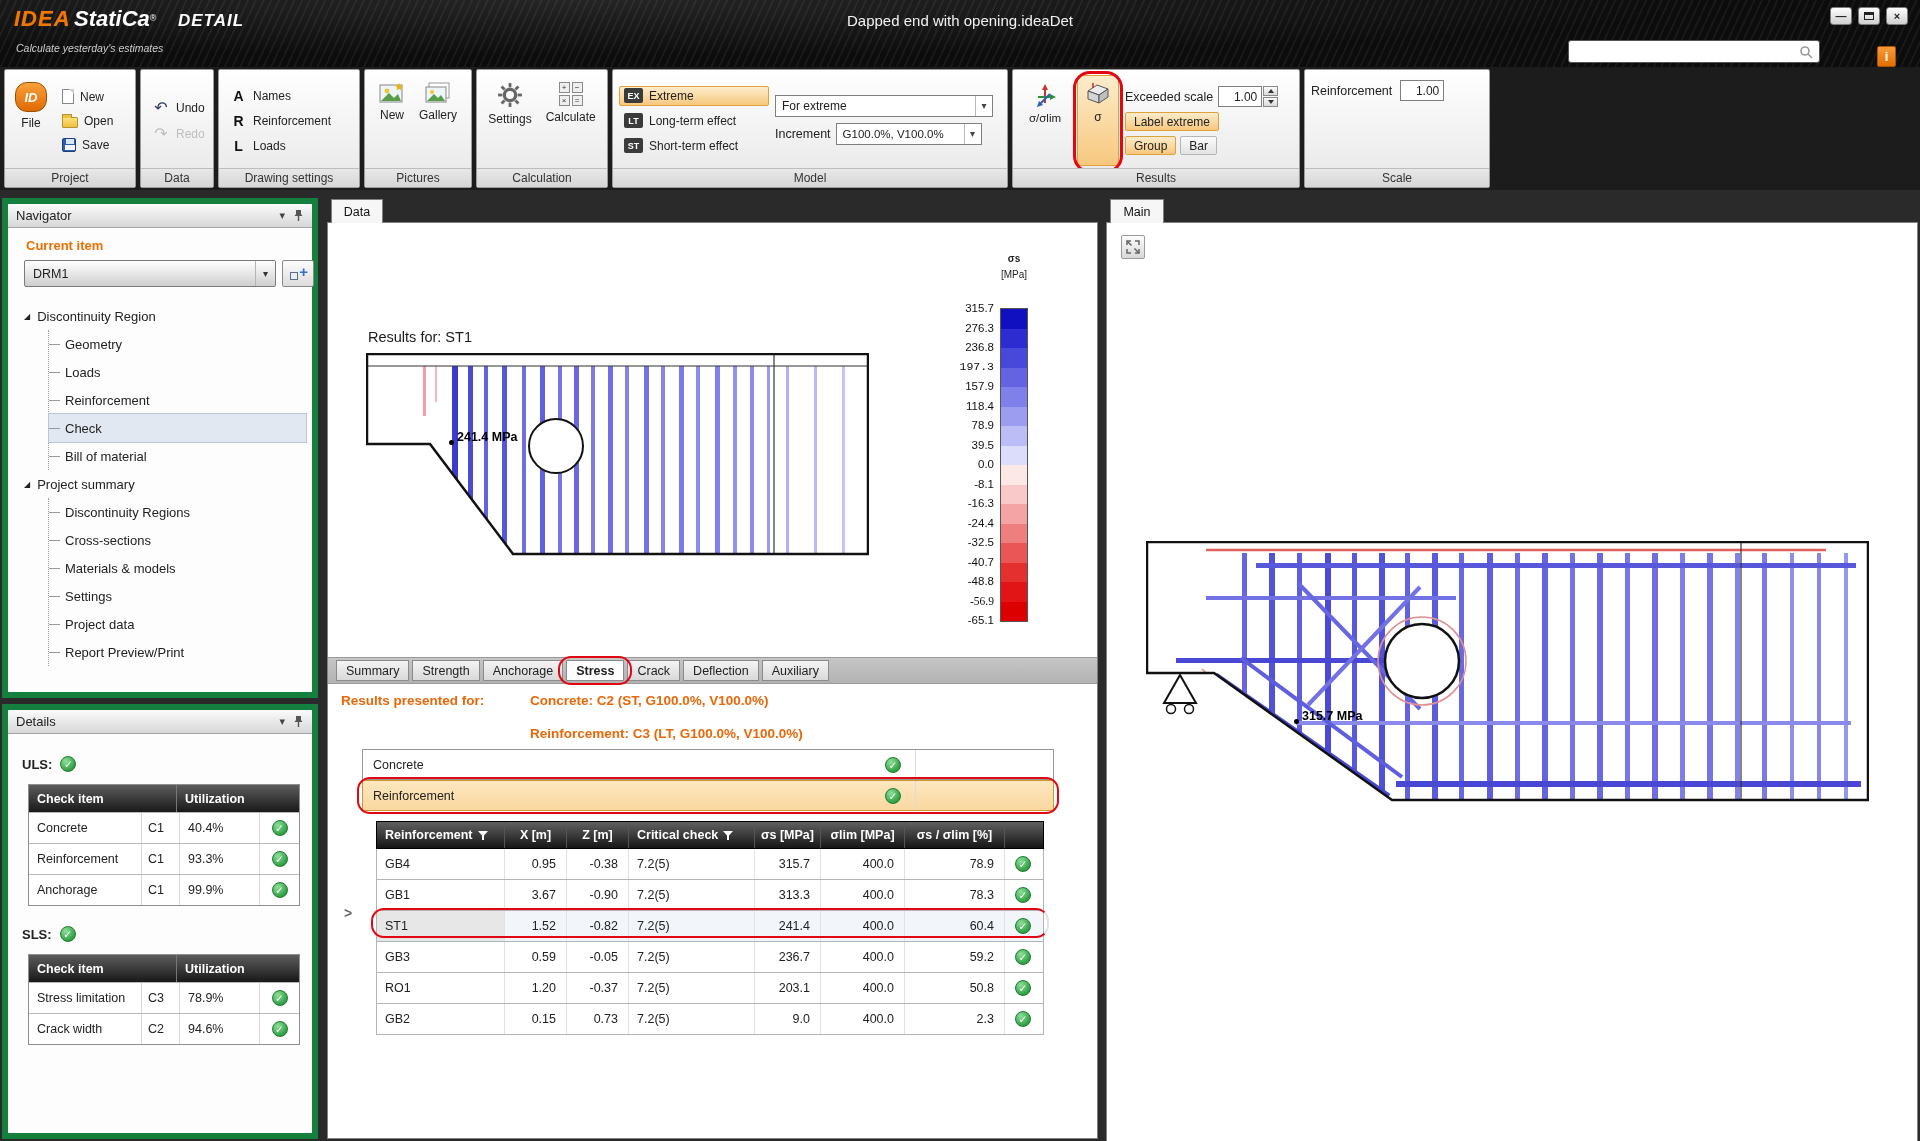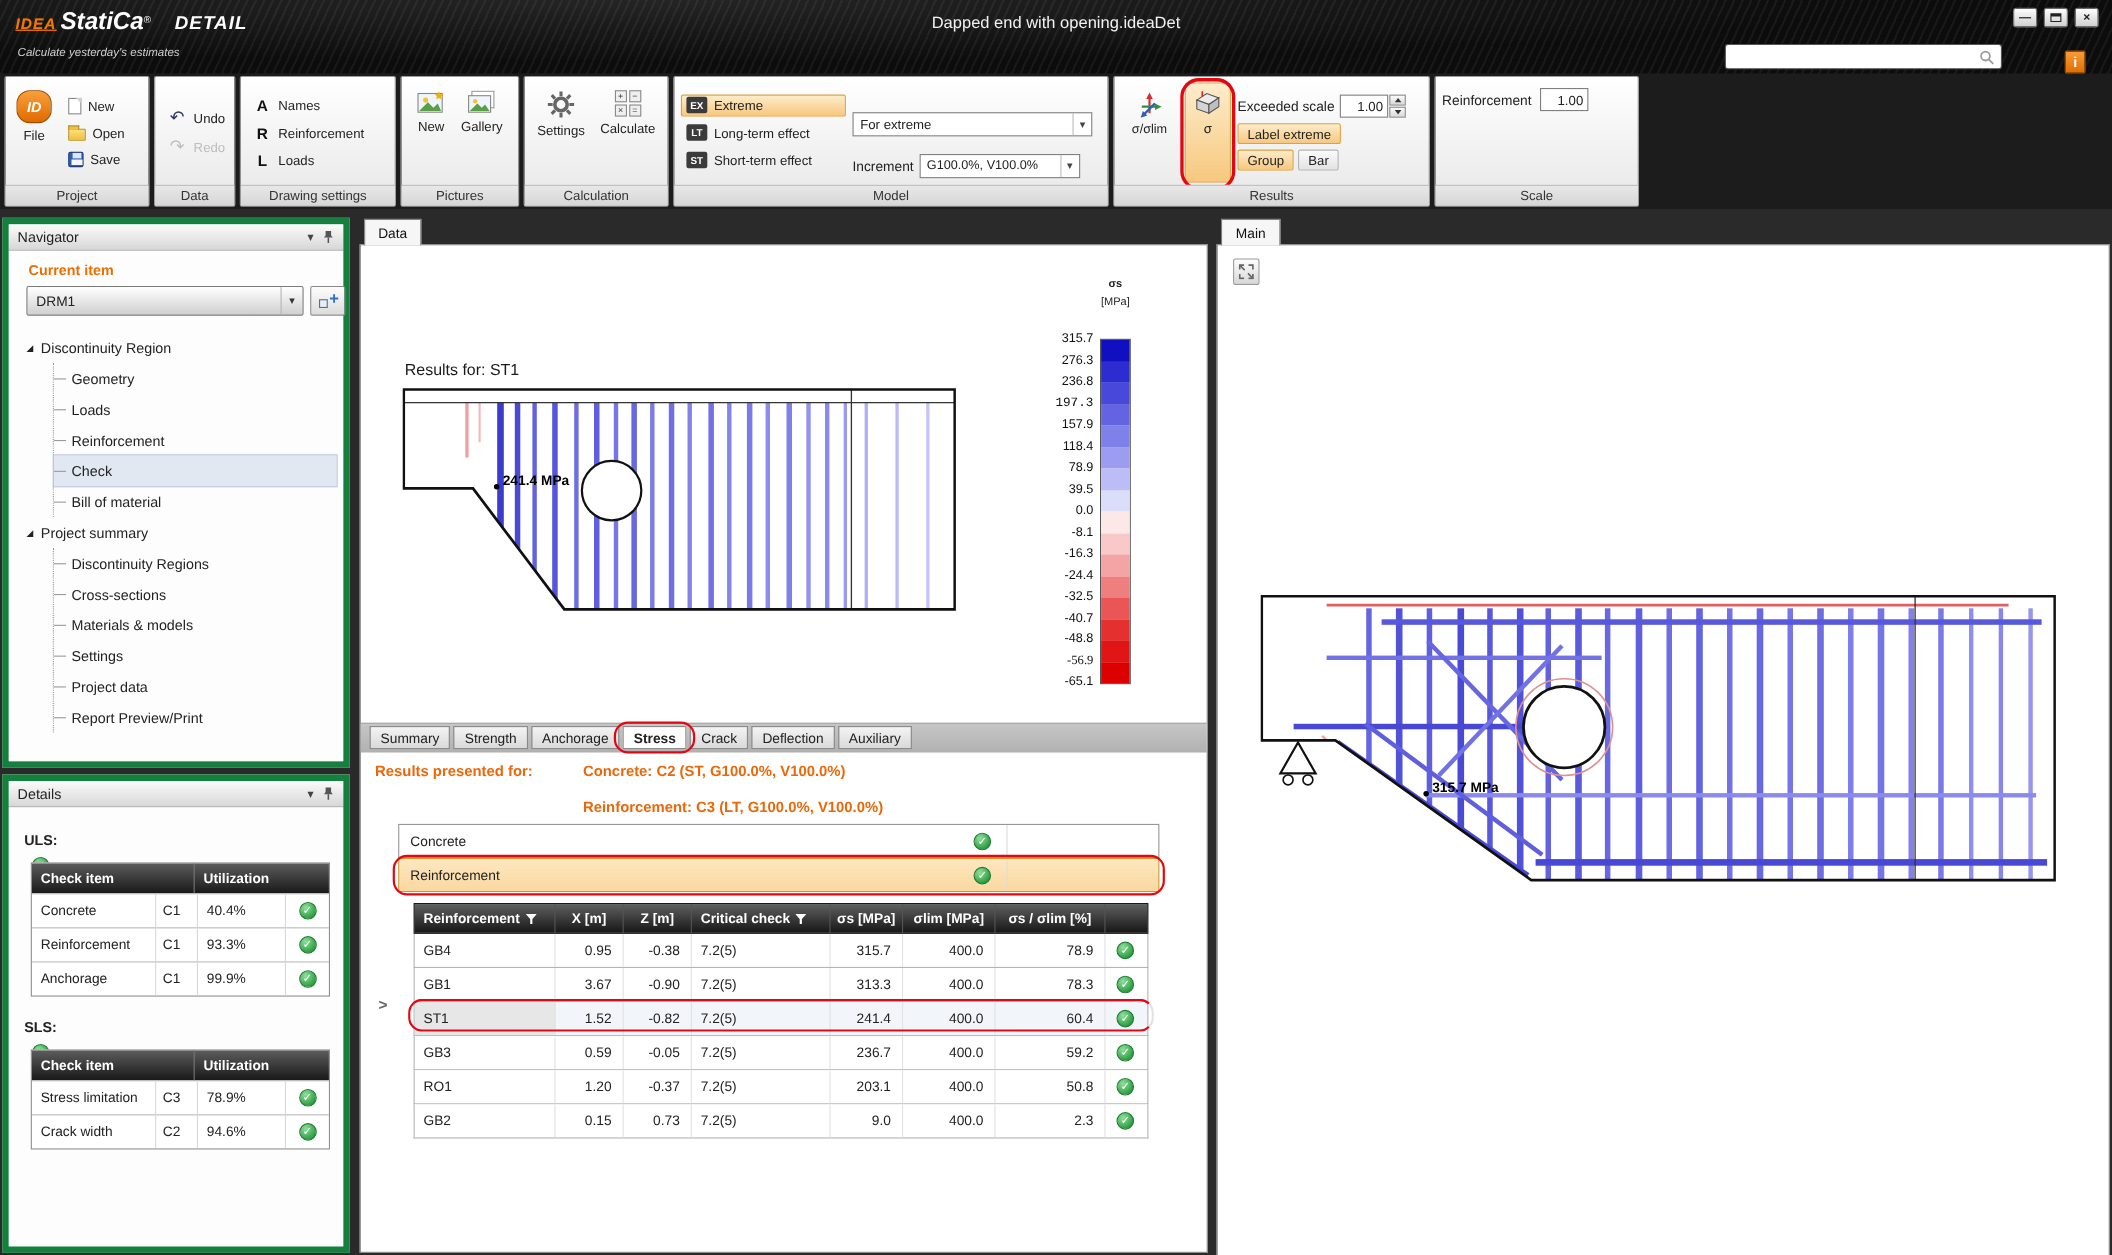--- a/index.html
+++ b/index.html
@@ -7,21 +7,21 @@
   body { font-family:"Liberation Sans","DejaVu Sans",sans-serif; font-size:12.5px; color:#222; }
   .app { position:relative; width:1920px; height:1141px; background:#2a2a2a; overflow:hidden; }
 
   
   .titlebar { position:absolute; left:0; top:0; width:1920px; height:67px;
     background:#0c0c0c;
     background-image:repeating-linear-gradient(115deg, rgba(255,255,255,.05) 0 2px, rgba(0,0,0,0) 2px 7px),
       radial-gradient(ellipse at 30% 0%, rgba(255,255,255,.10), rgba(0,0,0,0) 60%);
   }
   .logo-wrap { position:absolute; left:14px; top:6px; white-space:nowrap; }
-  .logo-brand { color:#f07800; font-weight:bold; font-style:italic; font-size:14px; letter-spacing:1px; text-shadow:0 0 1px #903f00;text-decoration:underline; }
+  .logo-brand { color:#f07800; font-weight:bold; font-style:italic; font-size:22px; letter-spacing:1px; text-shadow:0 0 1px #903f00; }
   .logo-prod { color:#fff; font-weight:bold; font-style:italic; font-size:22px; }
   .logo-reg { color:#fff; font-size:9px; vertical-align:super; }
   .logo-module { color:#fff; font-weight:bold; font-style:italic; font-size:17px; margin-left:18px; letter-spacing:1px; }
   .tagline { position:absolute; left:16px; top:42px; color:#cfcfcf; font-style:italic; font-size:10.5px; }
   .win-title { position:absolute; left:0; top:12px; width:100%; text-align:center; color:#f2f2f2; font-size:15px; }
   .winbtns { position:absolute; right:12px; top:7px; display:flex; gap:6px; }
   .winbtn { width:22px; height:18px; background:linear-gradient(#fefefe,#cfcfcf); border:1px solid #7a7a7a; border-radius:3px;
     display:flex; align-items:center; justify-content:center; font-size:11px; font-weight:bold; color:#222; }
   .ico-max { width:10px; height:8px; border:1px solid #222; border-top-width:3px; }
   .searchbox { position:absolute; right:100px; top:40px; width:252px; height:23px; background:#fff; border:1px solid #555; border-radius:3px; display:flex; align-items:center; }
@@ -82,21 +82,21 @@
   .add-btn .pl { position:absolute; right:5px; top:2px; color:#2f6fd0; font-weight:bold; font-size:15px; }
   .tree { position:absolute; left:10px; top:74px; right:6px; font-size:13px; }
   .tnode { display:flex; align-items:center; gap:7px; height:28px; padding-left:6px; }
   .texp { font-size:8px; color:#222; }
   .tchildren { margin-left:30px; border-left:1px dotted #9a9a9a; }
   .tleaf { position:relative; height:28px; display:flex; align-items:center; padding-left:16px; }
   .tleaf::before { content:""; position:absolute; left:0; top:50%; width:11px; height:1px; background:#9a9a9a; }
   .tleaf.selected { background:#e2e8f2; outline:1px solid #b9c6da; }
 
   
-  .dsec { position:absolute; left:14px; display:flex; align-items:center; gap:8px; font-weight:bold; font-size:13px;flex-direction:column; }
+  .dsec { position:absolute; left:14px; display:flex; align-items:center; gap:8px; font-weight:bold; font-size:13px; }
   .dtable { position:absolute; left:20px; width:272px; border:1px solid #8f8f8f; background:#fff; }
   .dt-head { display:flex; background:linear-gradient(#5c5c5c,#191919); color:#fff; font-weight:bold; height:27px; align-items:center; font-size:12.5px; }
   .dh1 { width:148px; padding-left:8px; border-right:1px solid #777; height:100%; display:flex; align-items:center; }
   .dh2 { flex:1; padding-left:8px; }
   .dt-row { display:flex; height:31px; align-items:center; border-top:1px solid #b9b9b9; font-size:12.5px; }
   .dc-n { width:112px; padding-left:8px; }
   .dc-c { width:38px; border-left:1px solid #d8d8d8; padding-left:6px; height:100%; display:flex; align-items:center; }
   .dc-u { width:80px; border-left:1px solid #d8d8d8; padding-left:8px; height:100%; display:flex; align-items:center; }
   .dc-i { flex:1; display:flex; justify-content:center; border-left:1px solid #d8d8d8; height:100%; align-items:center; }
   .chk { width:16px; height:16px; border-radius:50%; background:radial-gradient(circle at 35% 30%, #90e09c, #2f9e42 72%); border:1px solid #1d7c31;
@@ -315,21 +315,21 @@
               </span>
               <span>Long-term effect</span>
             </div>
           <div class="smallrow">
               <span class="badge">
                 <span>ST</span>
               </span>
               <span>Short-term effect</span>
             </div>
         </div>
-        <div class="minicol" style="flex:1; gap:16px; justify-content:flex-end; padding:2px 0 4px 0">
+        <div class="minicol" style="flex:1; gap:6px; justify-content:center; padding:2px 0 4px 0">
           <div class="sel" style="width:218px">
             <span>For extreme</span>
             <span class="arrow">▾</span>
           </div>
           <div style="display:flex; align-items:center; gap:5px">
             <span>Increment</span>
             <div class="sel" style="width:146px; font-size:11.5px">
               <span>G100.0%, V100.0%</span>
               <span class="arrow">▾</span>
             </div>

